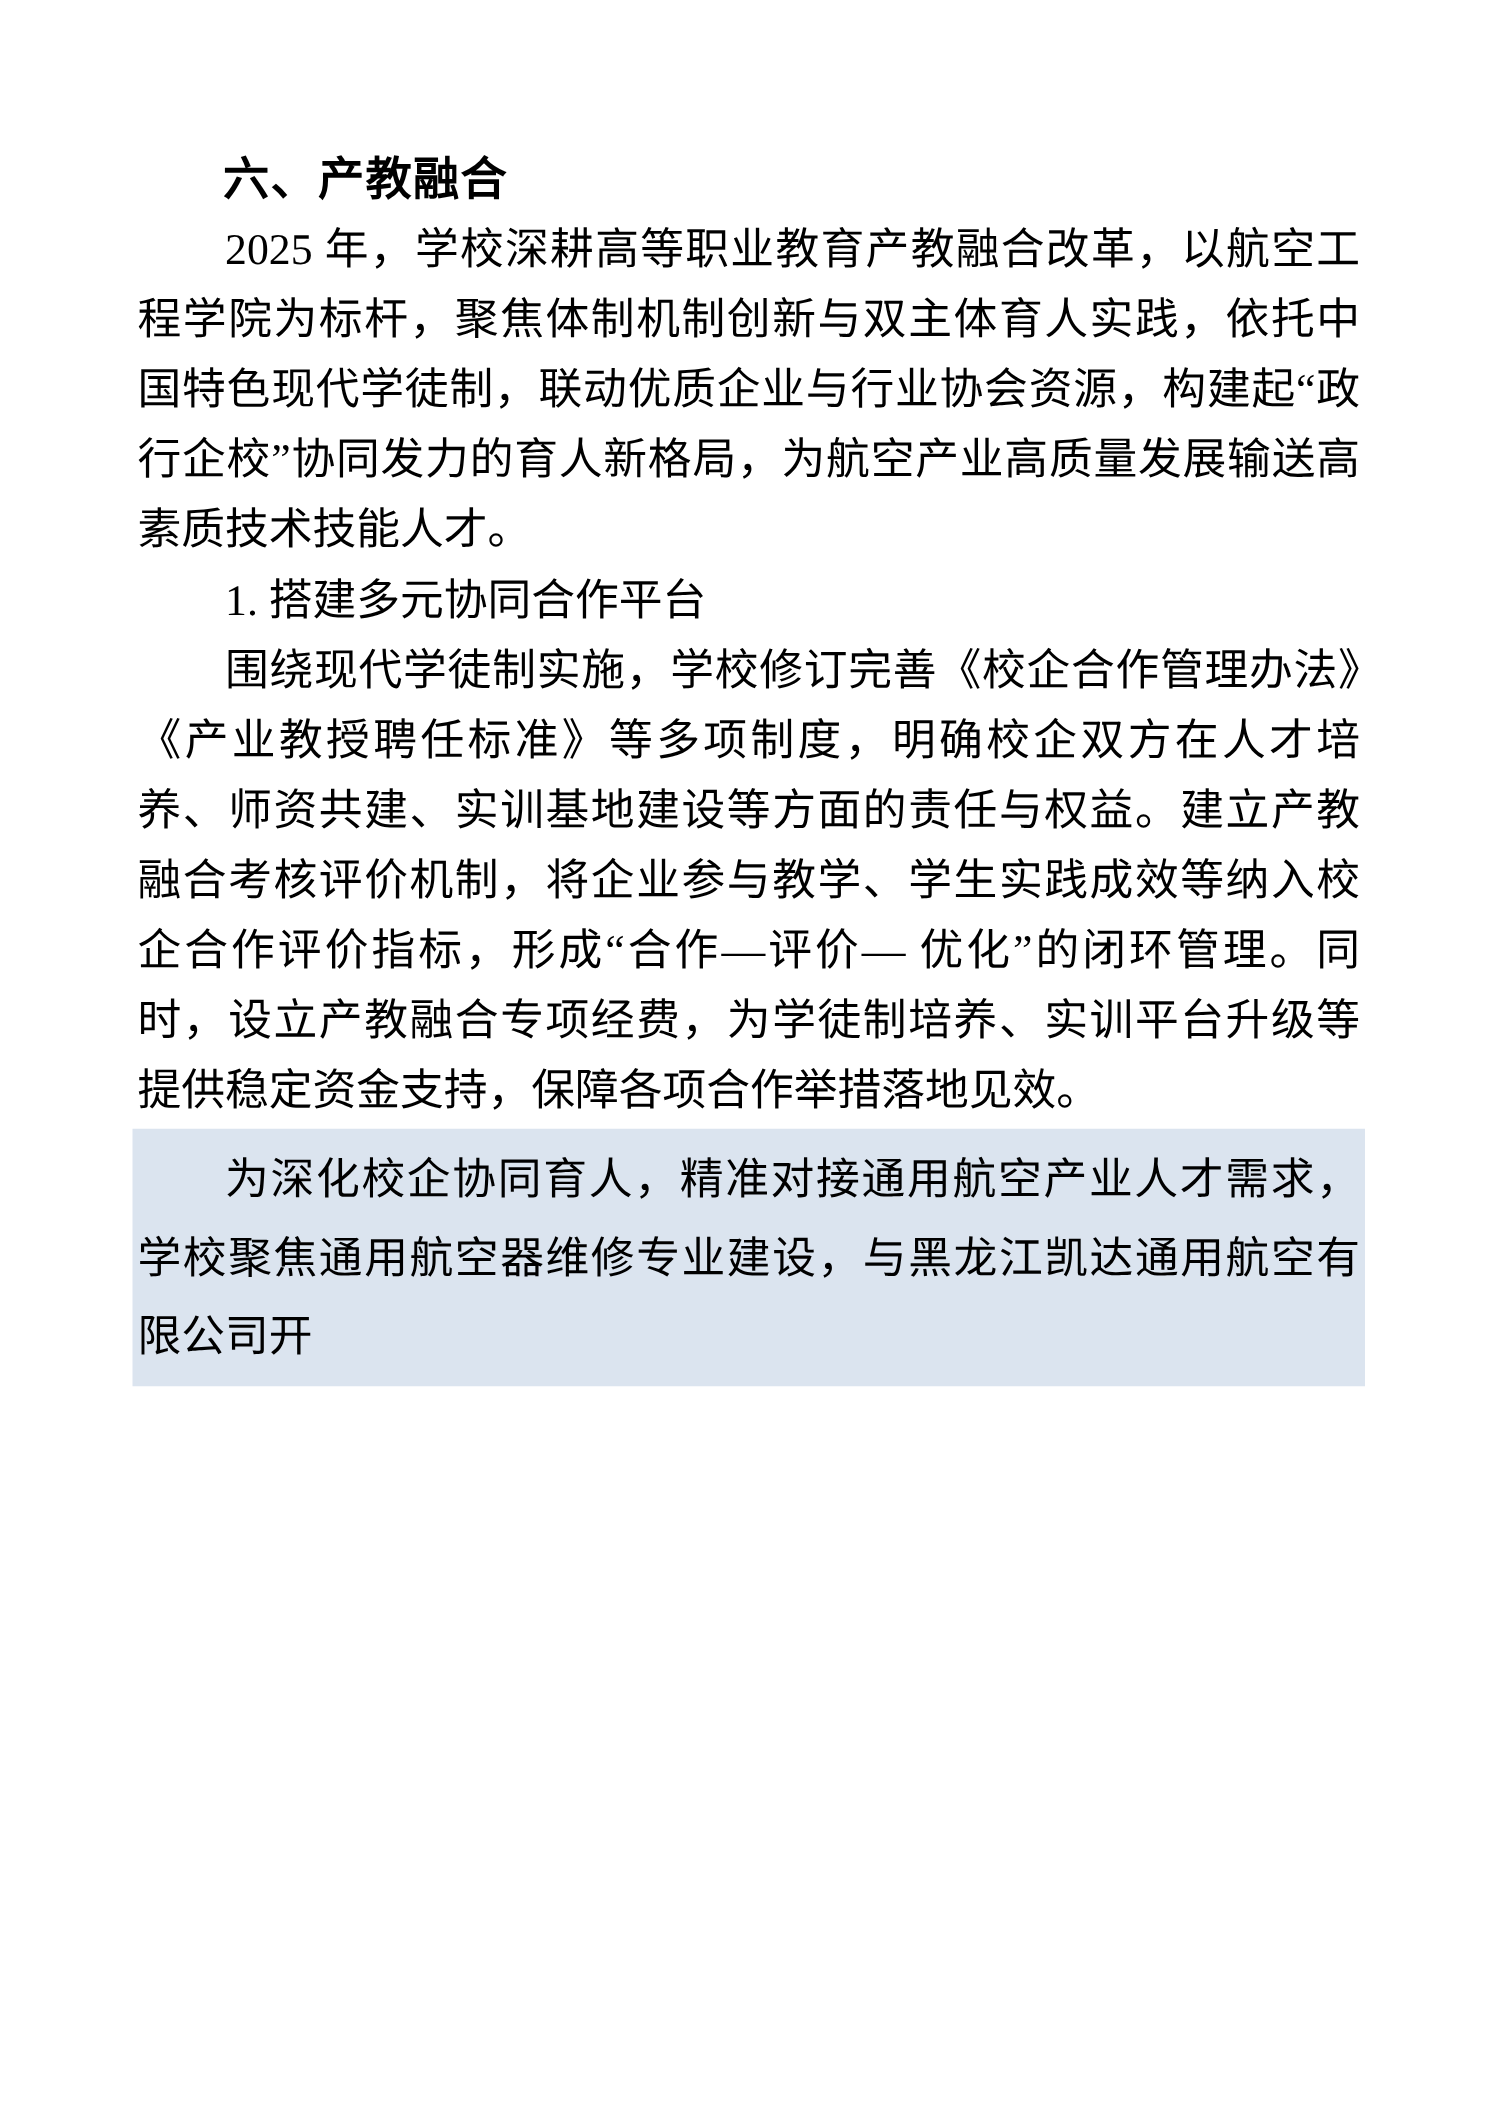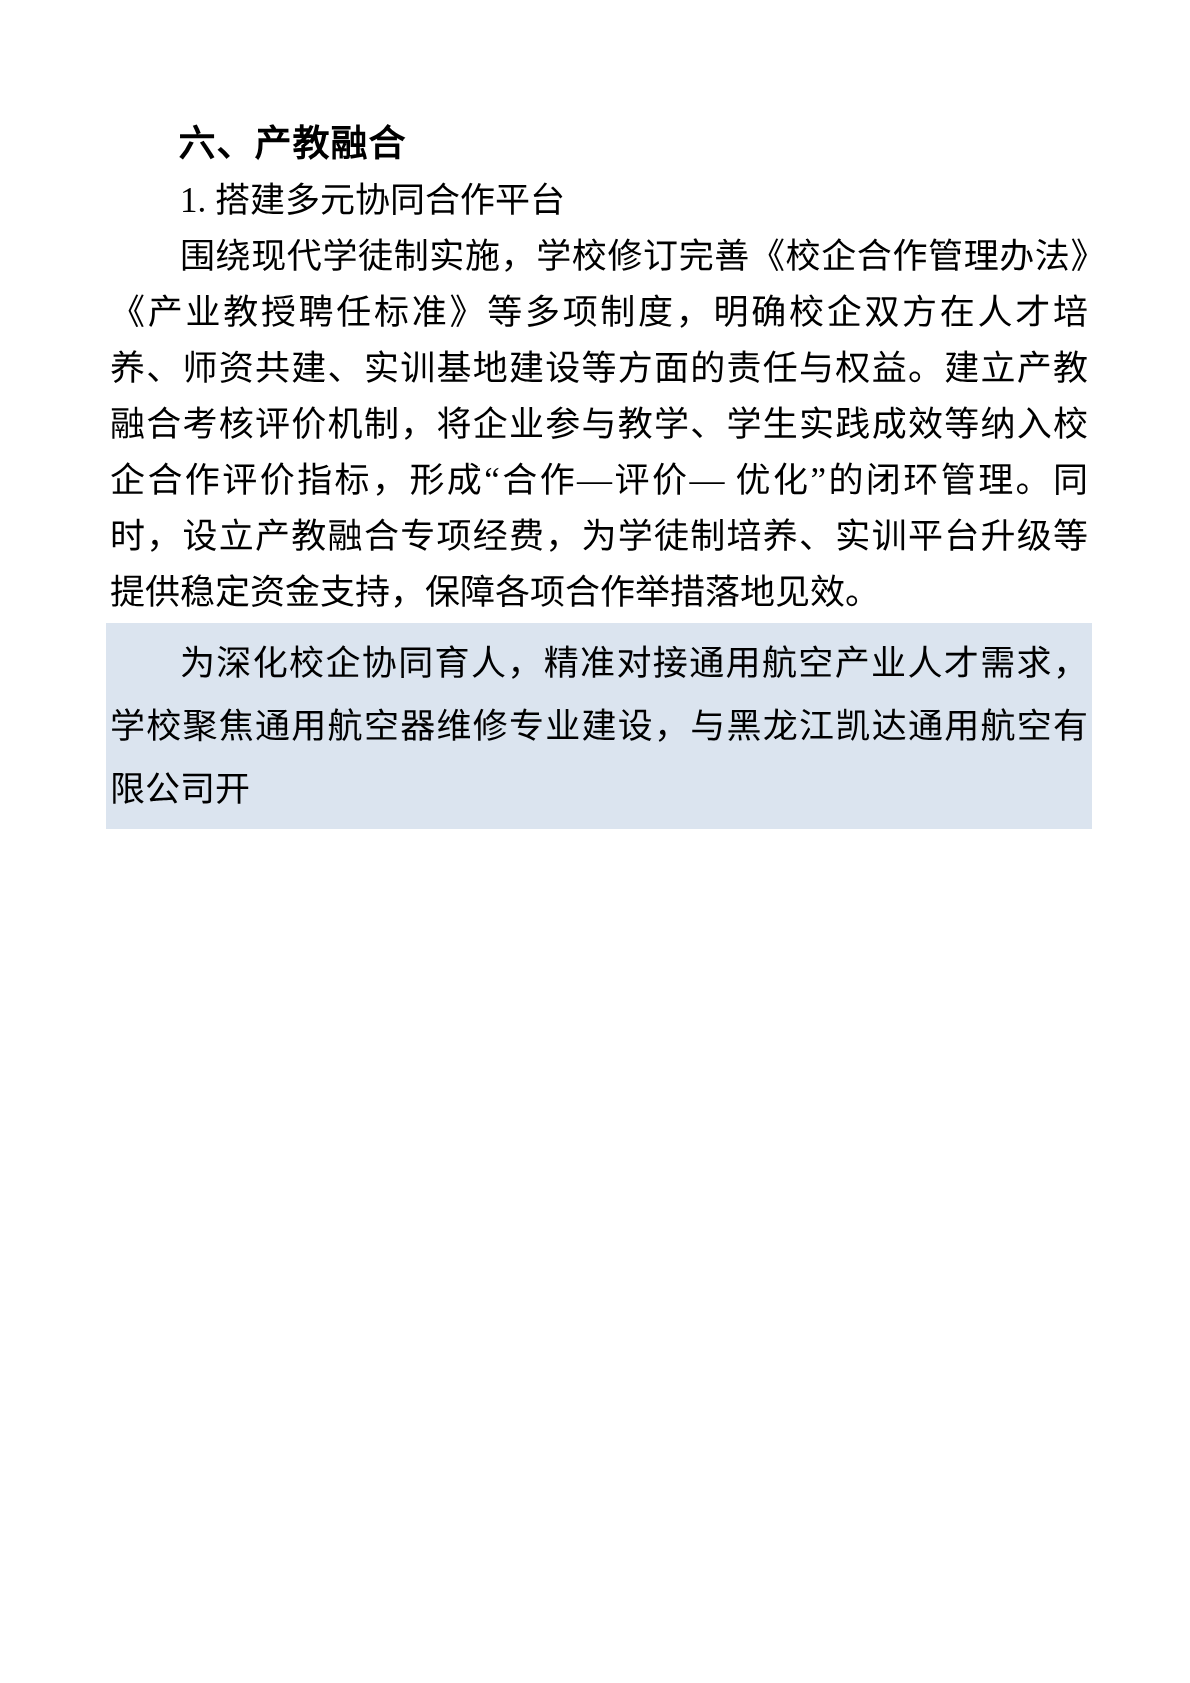--- a/index.html
+++ b/index.html
@@ -92,20 +92,21 @@
   }
 </style>
 </head>
 <body>
 
 <div class="page">
   <div class="content">
 
     <h1 class="h-main">六、产教融合</h1>
 
+    <p class="para">2025 年，学校深耕高等职业教育产教融合改革，以航空工程学院为标杆，聚焦体制机制创新与双主体育人实践，依托中国特色现代学徒制，联动优质企业与行业协会资源，构建起“政行企校”协同发力的育人新格局，为航空产业高质量发展输送高素质技术技能人才。</p>
 
 
     <p class="item-title">1. 搭建多元协同合作平台</p>
 
 
 
     <p class="para">围绕现代学徒制实施，学校修订完善《校企合作管理办法》《产业教授聘任标准》等多项制度，明确校企双方在人才培养、师资共建、实训基地建设等方面的责任与权益。建立产教融合考核评价机制，将企业参与教学、学生实践成效等纳入校企合作评价指标，形成“合作—评价— 优化”的闭环管理。同时，设立产教融合专项经费，为学徒制培养、实训平台升级等提供稳定资金支持，保障各项合作举措落地见效。</p>
 
     <div class="case-block" style="background: rgb(219, 228, 239);">
       <p class="case-para">为深化校企协同育人，精准对接通用航空产业人才需求，学校聚焦通用航空器维修专业建设，与黑龙江凯达通用航空有限公司开</p>

